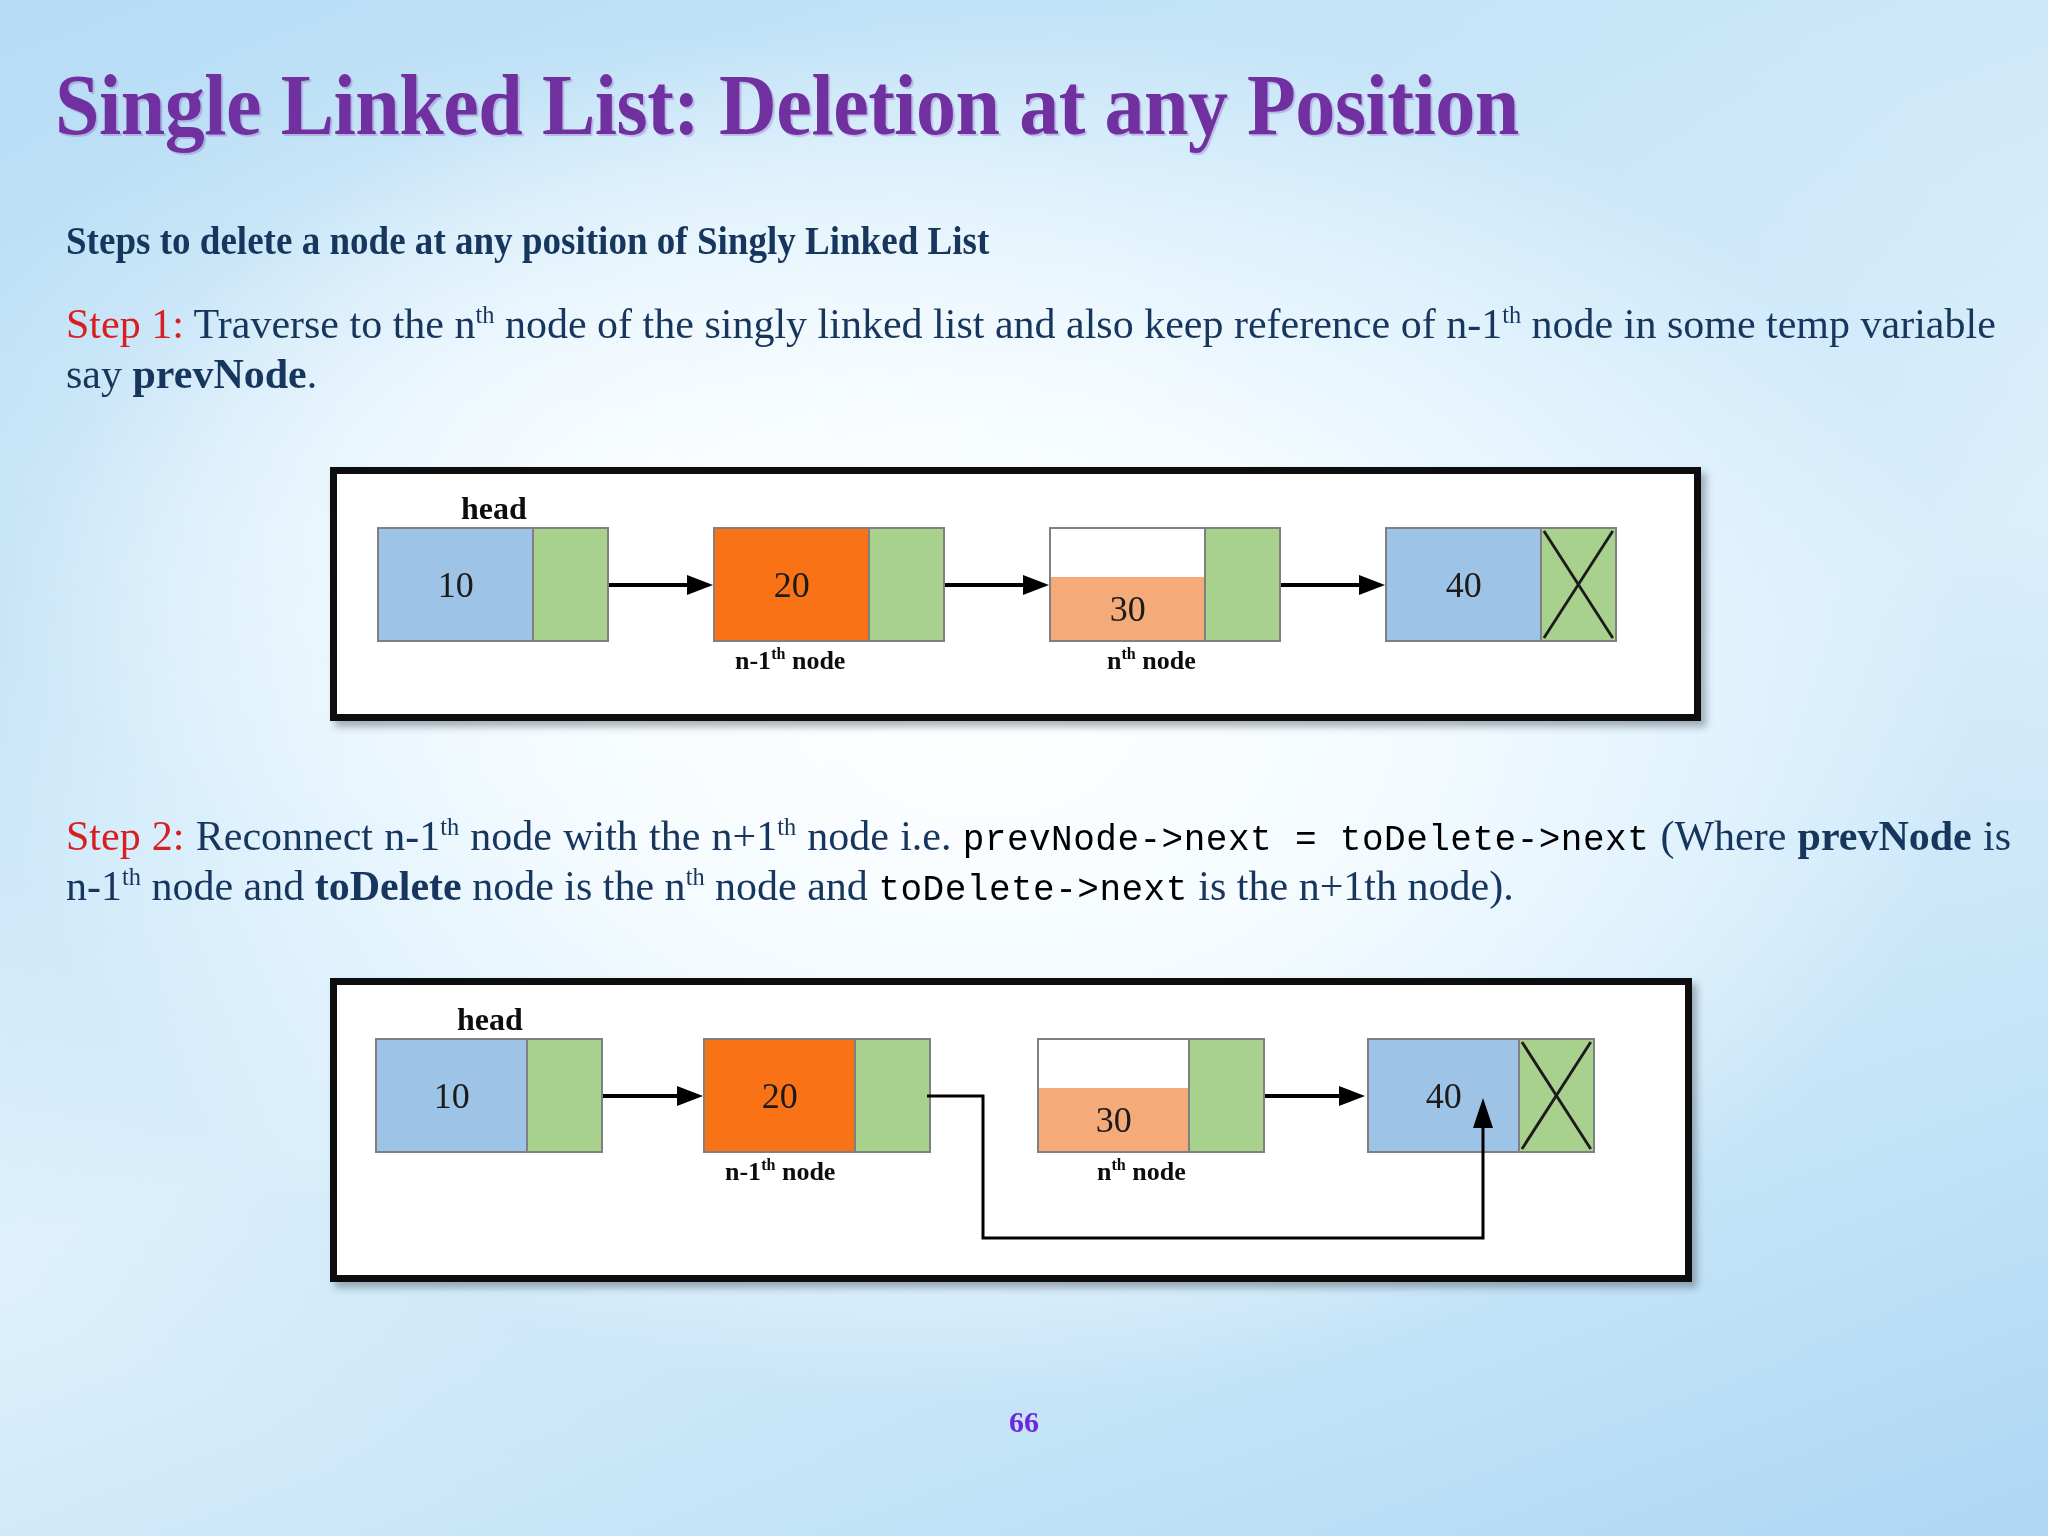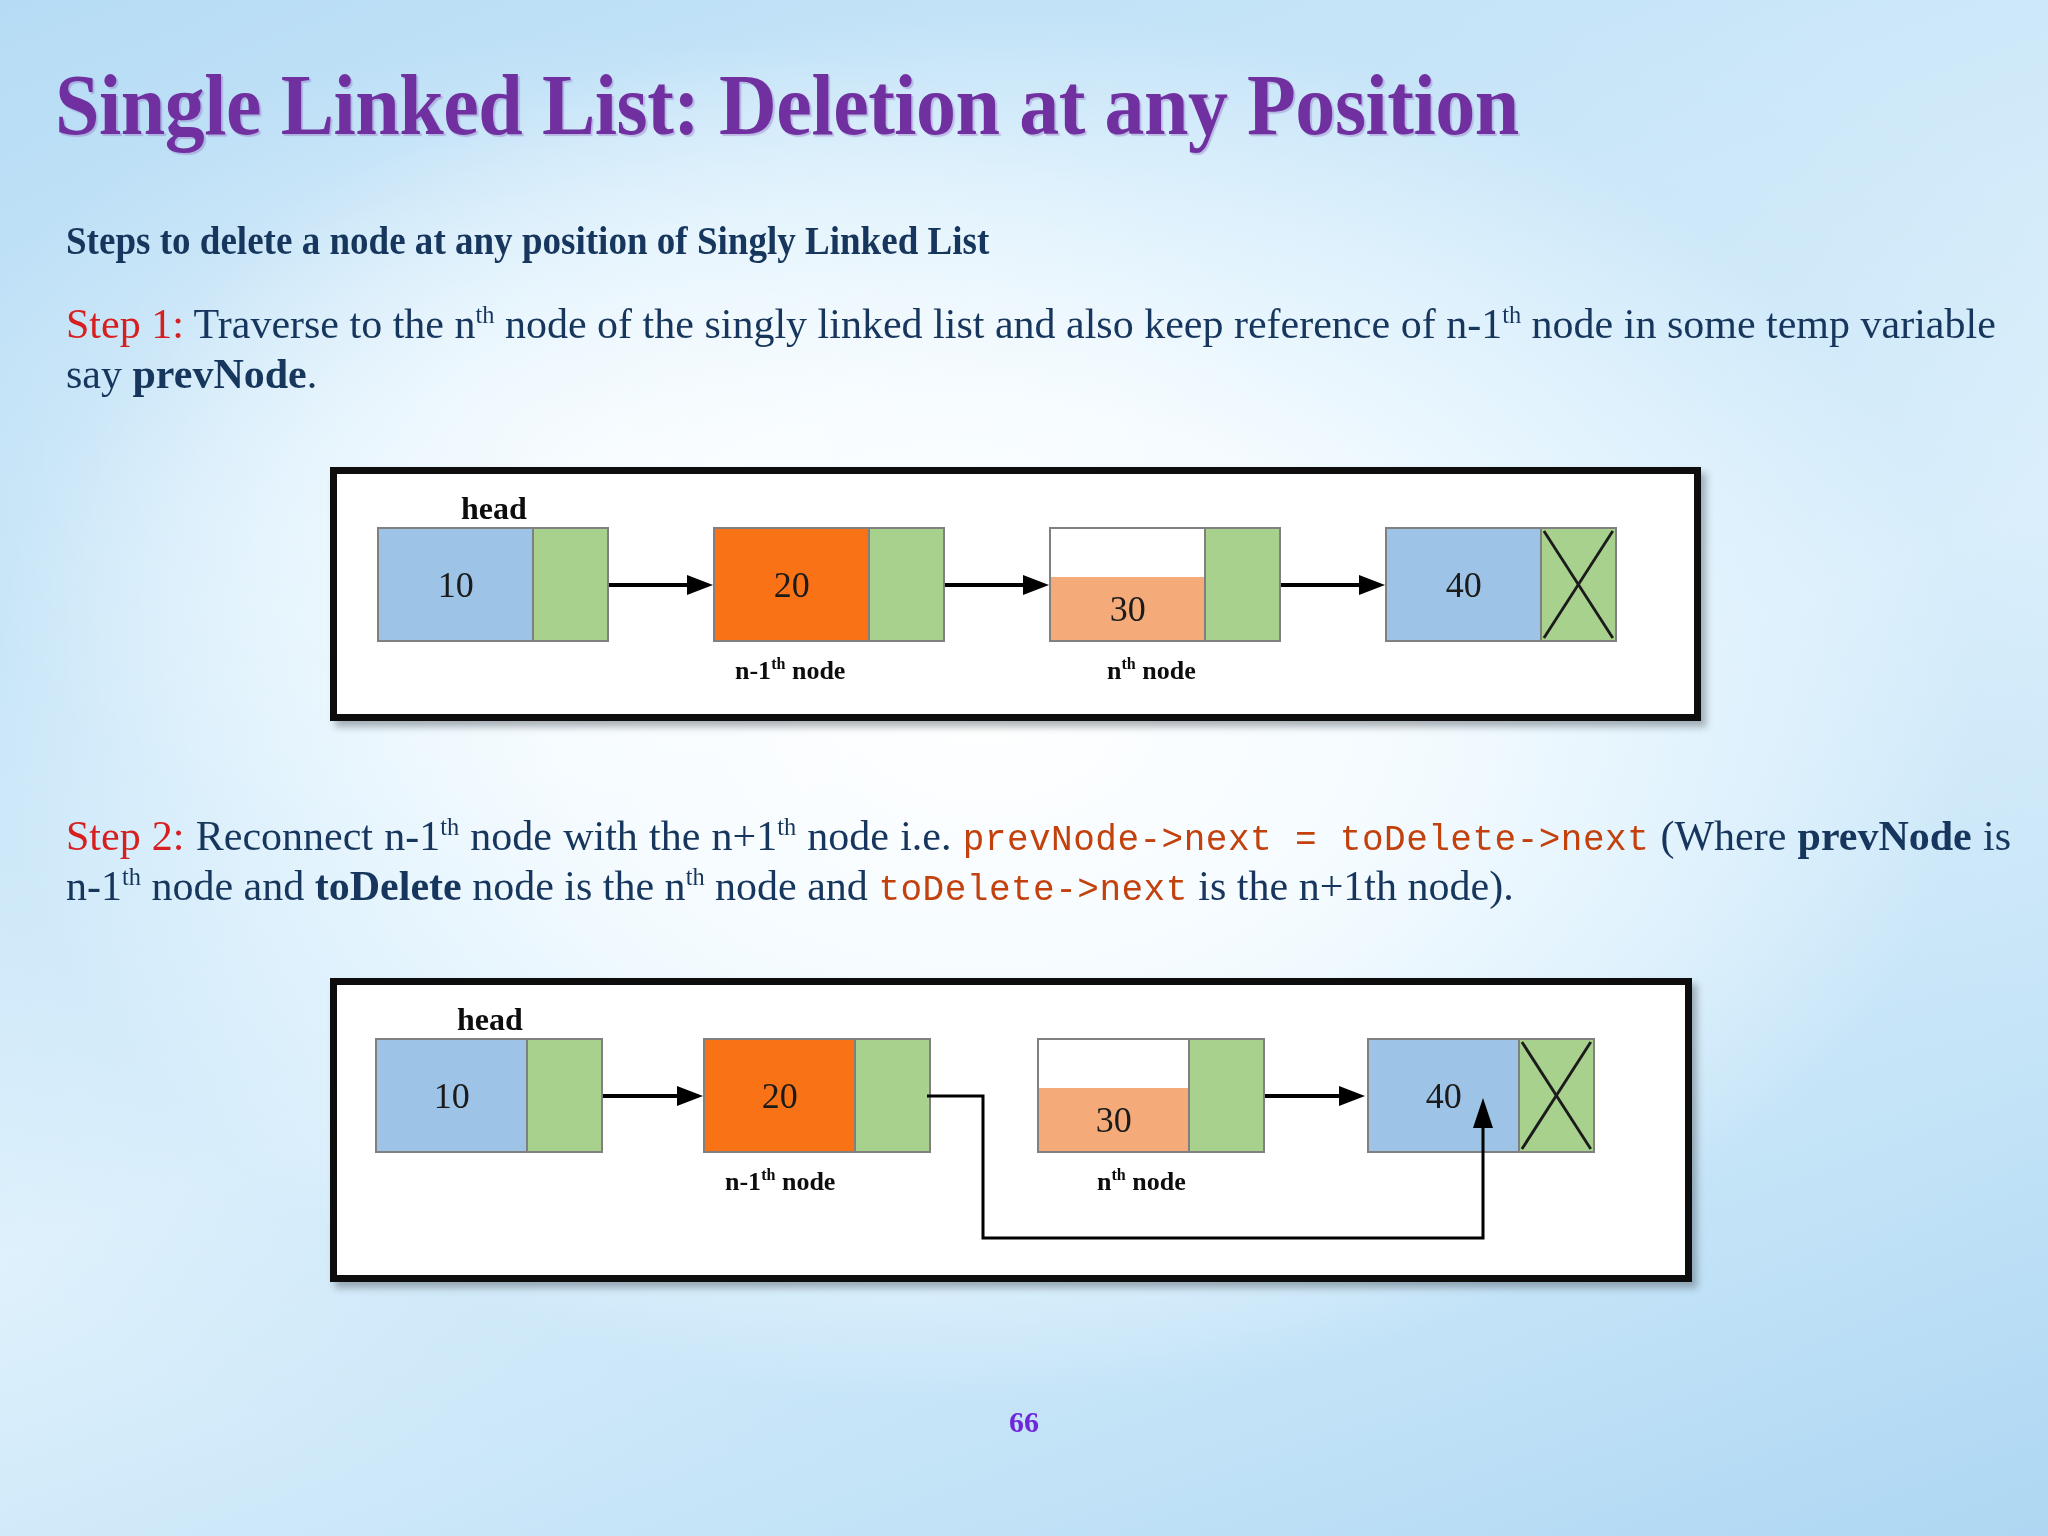--- a/index.html
+++ b/index.html
@@ -48,21 +48,21 @@
   .para{
     position:absolute;color:#17365d;font-size:42px;line-height:1.18;
   }
   .p1{left:66px;top:300px;width:1935px;}
   .p2{left:66px;top:812px;width:1945px;text-align:justify;}
   .step-lbl{color:#d81f20;}
   .bold{font-weight:bold;}
   sup{font-size:0.58em;vertical-align:super;line-height:0;}
   .code{
     font-family:"Liberation Mono","DejaVu Sans Mono",monospace;
-    font-size:36px;color:#c2410c;letter-spacing:0.5px;
+    font-size:36px;color:#000000;letter-spacing:0.5px;
   }
 
   
   .diagram{
     position:absolute;background:#ffffff;
     border:7px solid #0d0d0d;
     box-shadow:5px 6px 7px rgba(80,90,100,0.45);
   }
   #diagram-1{left:330px;top:467px;width:1357px;height:240px;}
   #diagram-2{left:330px;top:978px;width:1348px;height:290px;}
@@ -88,21 +88,21 @@
   .c-yellow{background:#f97316;}
   .c-orange{background:#f4ab79;margin-top:48px;}
   .c-green{background:#a9d18e;}
 
   
   .xmark{position:absolute;inset:0;}
   .xmark svg{display:block;width:100%;height:100%;}
 
   .lbl{
     position:absolute;font-weight:bold;font-size:26px;color:#0d0d0d;
-    white-space:nowrap;font-family:"Liberation Serif", serif;margin-top:10px;
+    white-space:nowrap;font-family:"Liberation Serif", serif;
   }
   .lbl sup{font-size:0.62em;}
   .head-lbl{
     position:absolute;font-weight:bold;font-size:32px;color:#0d0d0d;
     font-family:"Liberation Serif", serif;
   }
   .arrow{position:absolute;}
   .arrow svg{display:block;}
 
   .pagenum{

